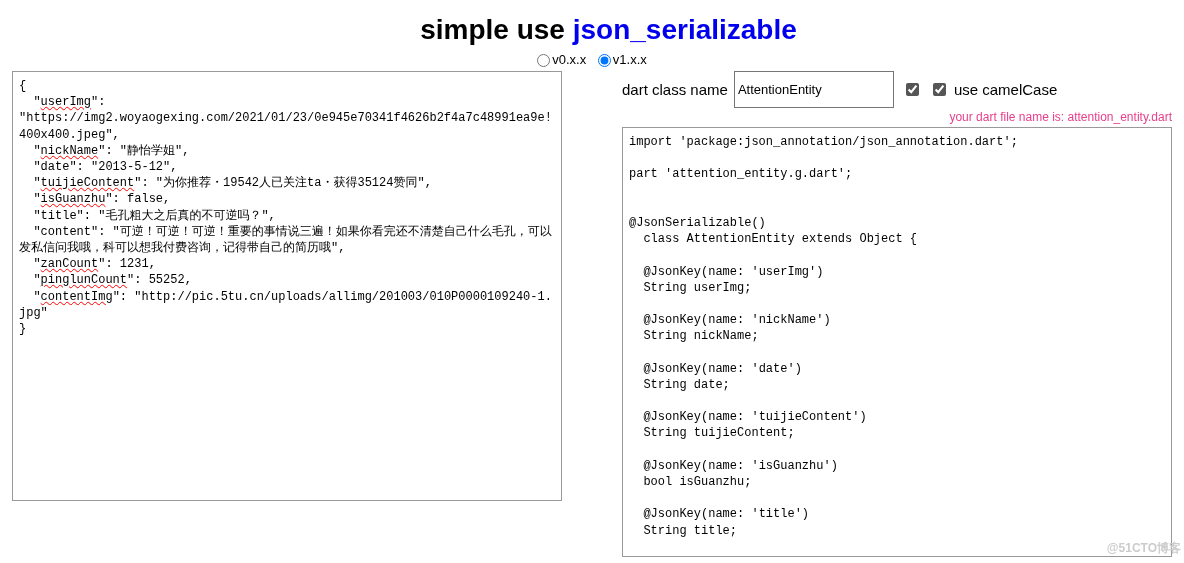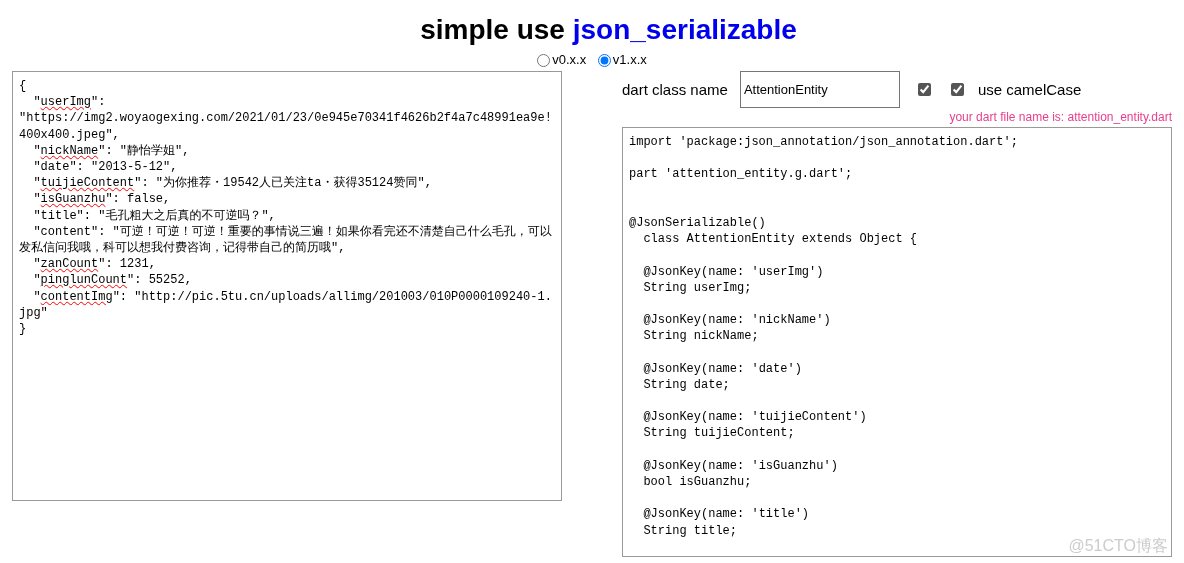--- a/index.html
+++ b/index.html
@@ -40,21 +40,21 @@
   }
   .col-left-header {
     text-align: center;
     font-size: 15px;
     margin-bottom: 8px;
   }
   .col-right-header {
     display: flex;
     align-items: center;
     font-size: 15px;
-    gap: 12px;
+    gap: 6px;
     margin-bottom: 2px;
     flex-wrap: nowrap;
   }
   .col-right-header input[type="text"] {
     font-size: 13px;
     width: 160px;
     padding: 10px 3px;
     border: 1px solid #767676;
   }
   .col-right-header input[type="checkbox"] {
@@ -90,24 +90,25 @@
     font-size: 12px;
     line-height: 1.35;
     padding: 6px;
     overflow-y: scroll;
     white-space: pre-wrap;
     word-break: break-all;
   }
   .u { text-decoration: underline red wavy; text-decoration-thickness: 1px; }
   .watermark {
     position: absolute;
-    right: 16px;
+    right: 3px;
     bottom: 6px;
     color: #ccc;
-    font-size: 16px;
+    font-size: 12px;
+    font-weight: bold;
   }
   .radio-row input[type="radio"]{ margin:0 2px 0 0; vertical-align:middle;}
 </style>
 </head>
 <body>
 
 <h1>
   <span>simple use </span><span class="title-link">json_serializable</span>
 </h1>
 

